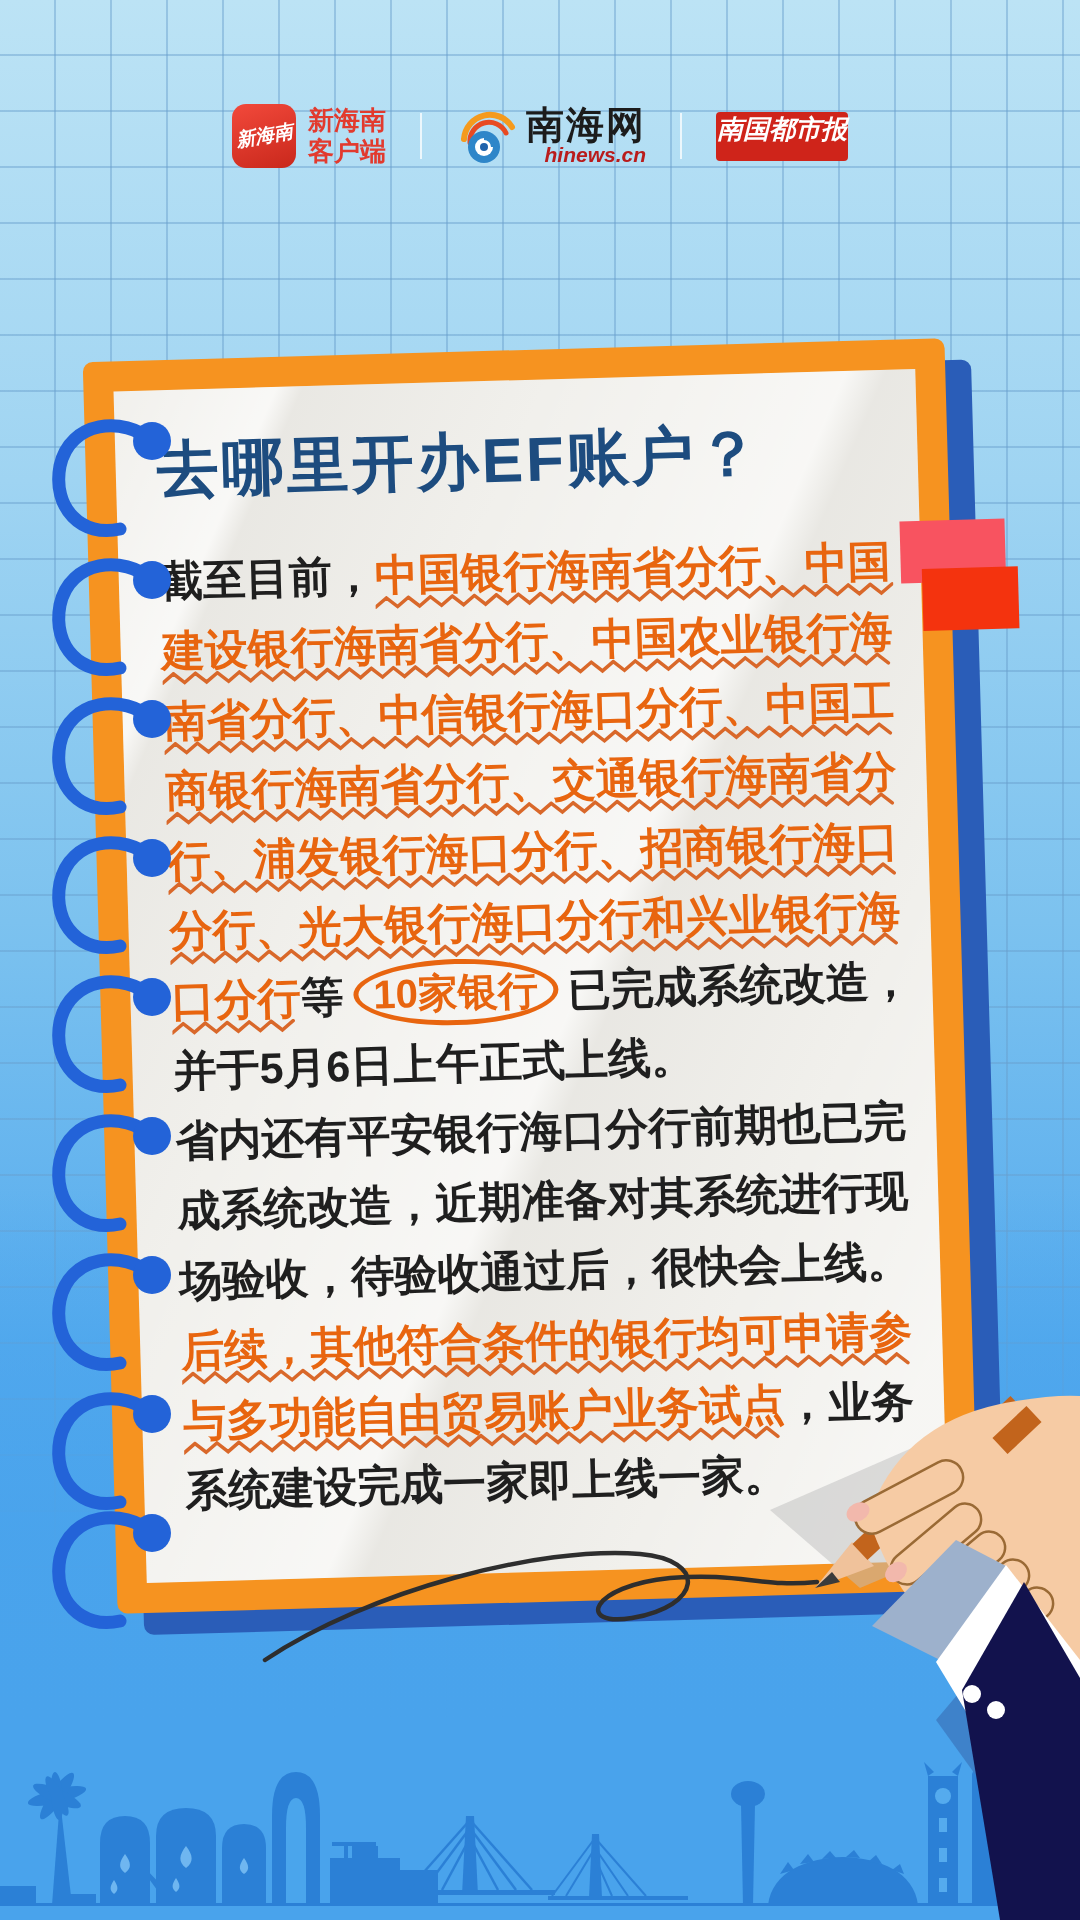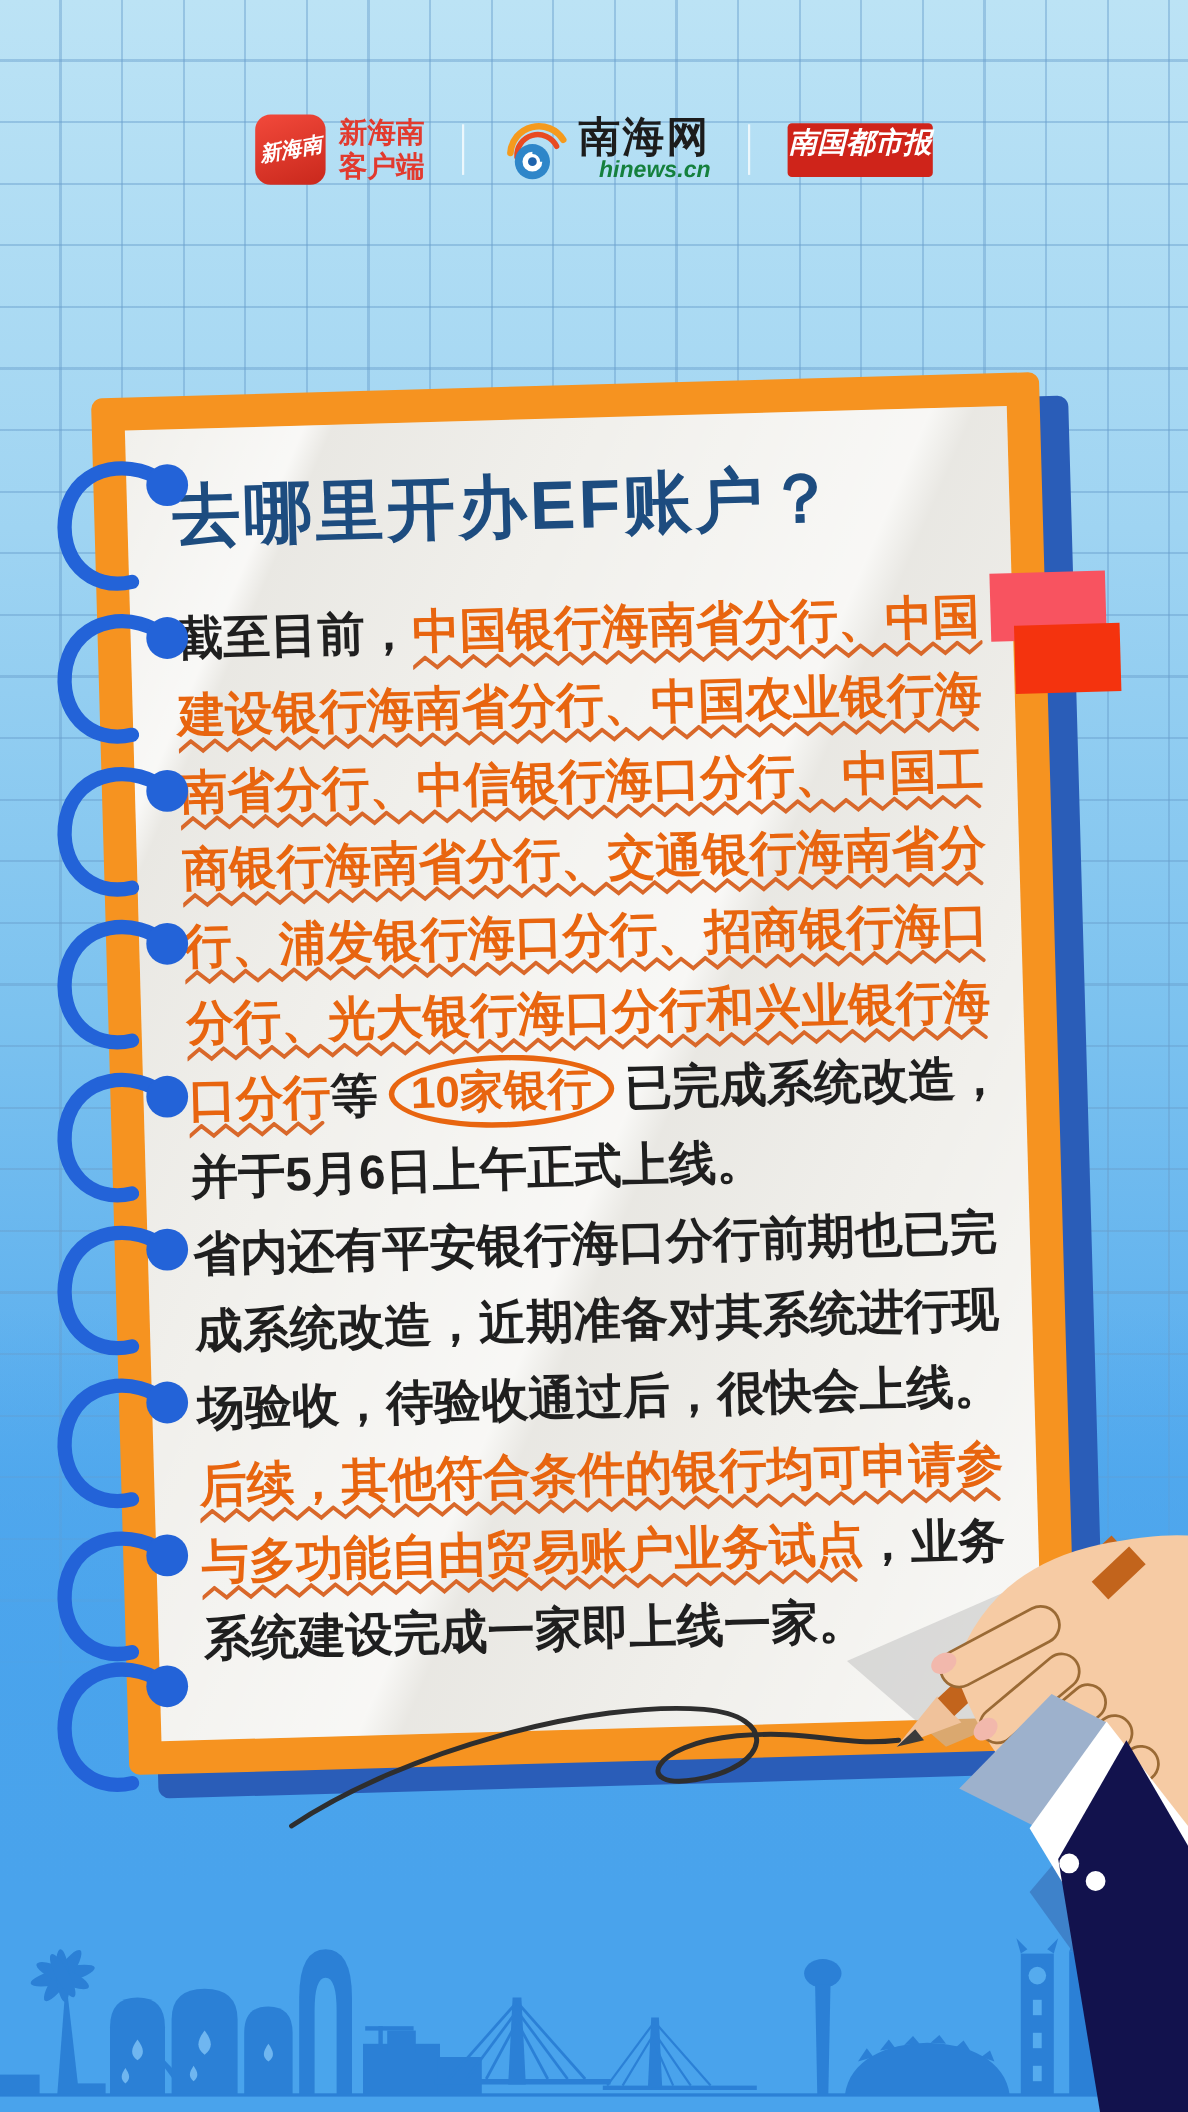--- a/index.html
+++ b/index.html
@@ -23,21 +23,21 @@
   .hdr-div{width:2px;height:46px;background:rgba(255,255,255,.75);}
   .applogo{display:flex;align-items:center;gap:12px;}
   .applogo .appicon{width:64px;height:64px;border-radius:14px;
     background:linear-gradient(160deg,#f2493b,#c9281c);
     display:flex;align-items:center;justify-content:center;}
   .applogo .appicon span{color:#fff;font-size:19px;font-style:italic;font-weight:700;transform:rotate(-10deg);}
   .applogo .apptext{color:#e23a2e;font-weight:800;font-size:26px;line-height:31px;}
   .hinews{display:flex;align-items:center;gap:8px;justify-content:center;}
   .hinews .txt{display:flex;flex-direction:column;align-items:flex-start;}
   .hinews .nm{color:#1c1c1c;font-weight:900;font-size:38px;line-height:38px;letter-spacing:2px;}
-  .hinews .dm{color:#15803d;font-weight:700;font-style:italic;font-size:21px;line-height:22px;align-self:flex-end;}
+  .hinews .dm{color:#b91c1c;font-weight:700;font-style:italic;font-size:21px;line-height:22px;align-self:flex-end;}
   .paperlogo{background:#cf241a;border-radius:4px;width:132px;height:49px;display:flex;align-items:flex-start;justify-content:center;}
   .paperlogo span{color:#fff;font-family:"Liberation Serif","DejaVu Serif",serif;font-style:italic;font-weight:700;font-size:26px;}
   
   .card-shadow{position:absolute;left:100px;top:350px;width:862px;height:1252px;border-radius:10px;
     background:#2a5db8;transform:rotate(-1.6deg) translate(26px,22px);z-index:8;}
   .card{position:absolute;left:100px;top:350px;width:862px;height:1252px;border-radius:10px;
     background:#f69320;transform:rotate(-1.6deg);z-index:10;}
   .paper{position:absolute;inset:30px;background:#f1f0ec;overflow:hidden;}
   .paper::before{content:'';position:absolute;inset:0;pointer-events:none;
     background:linear-gradient(115deg, rgba(255,255,255,0) 0%, rgba(255,255,255,.55) 12%, rgba(219,217,211,.35) 14%,

